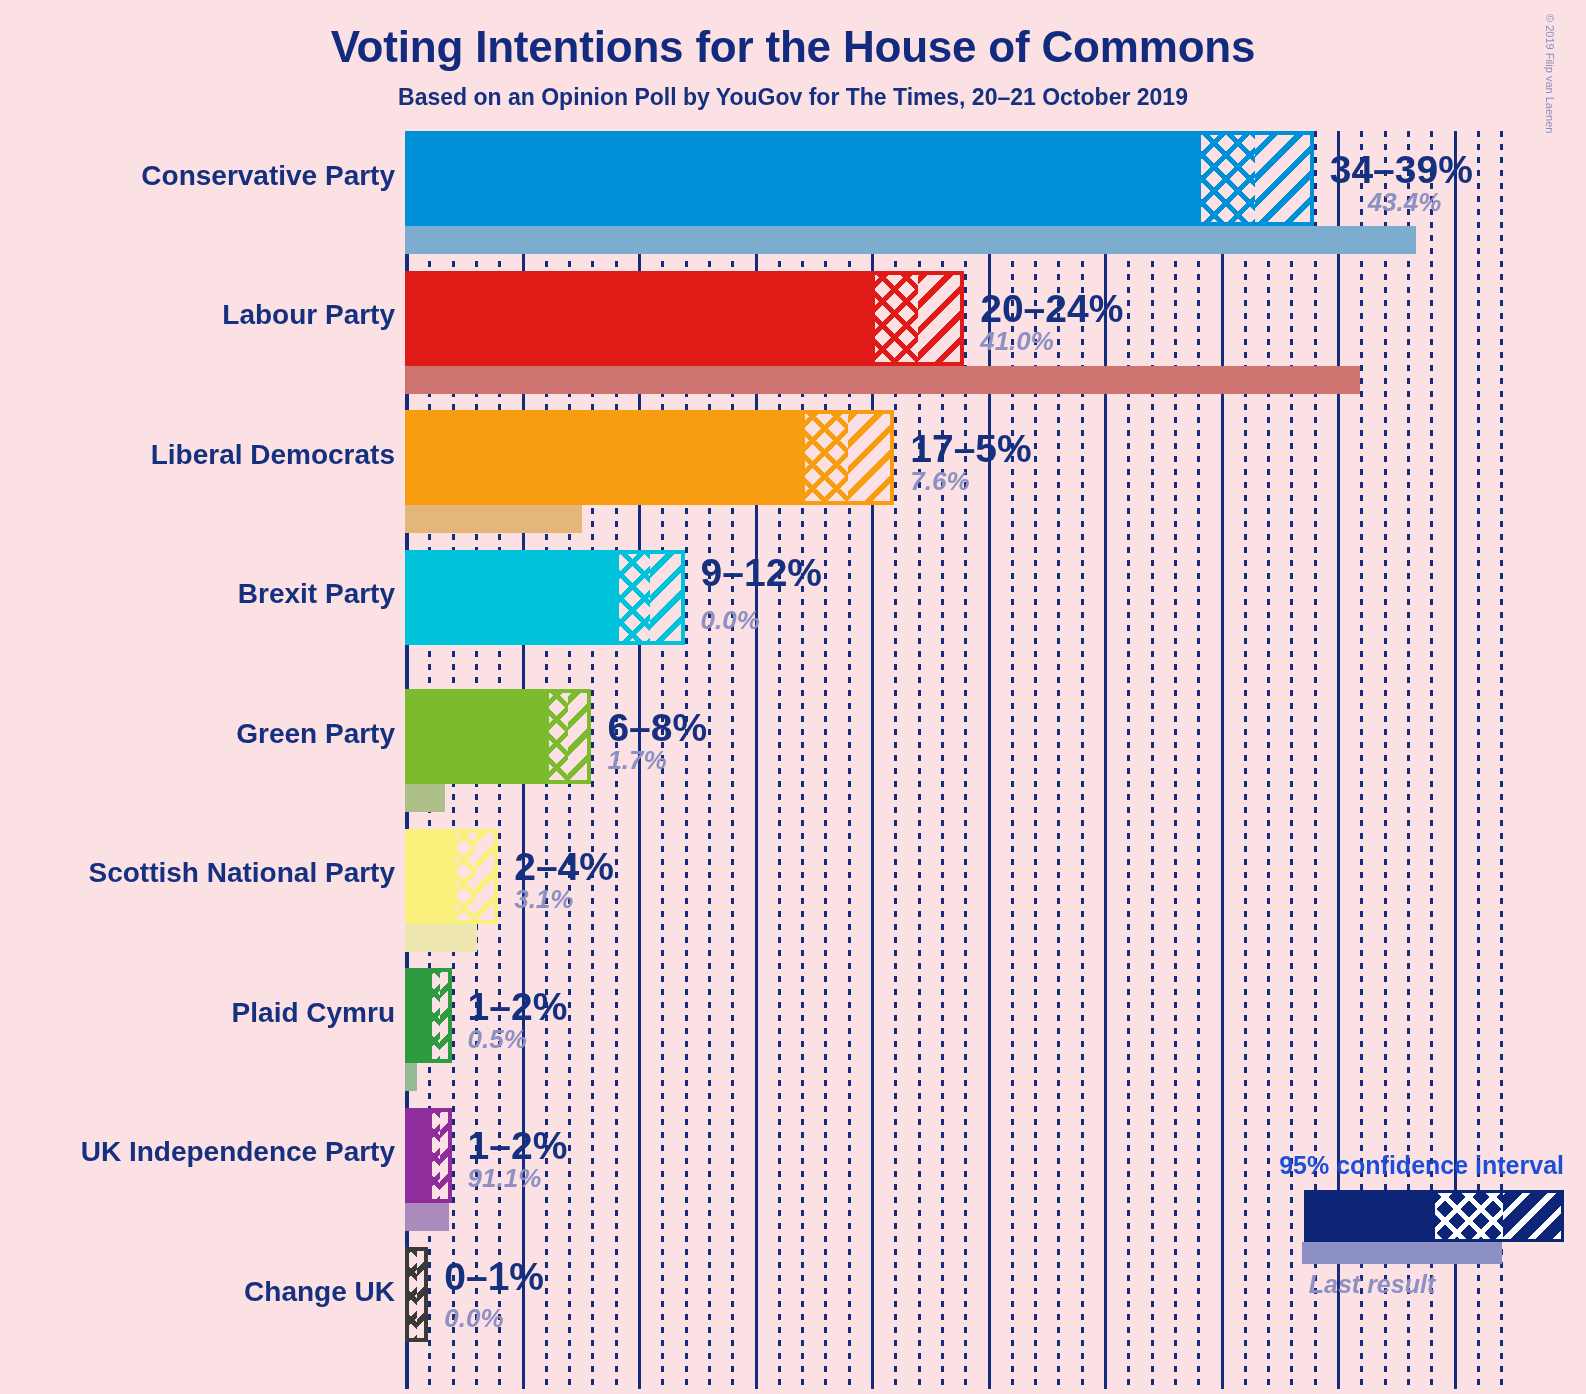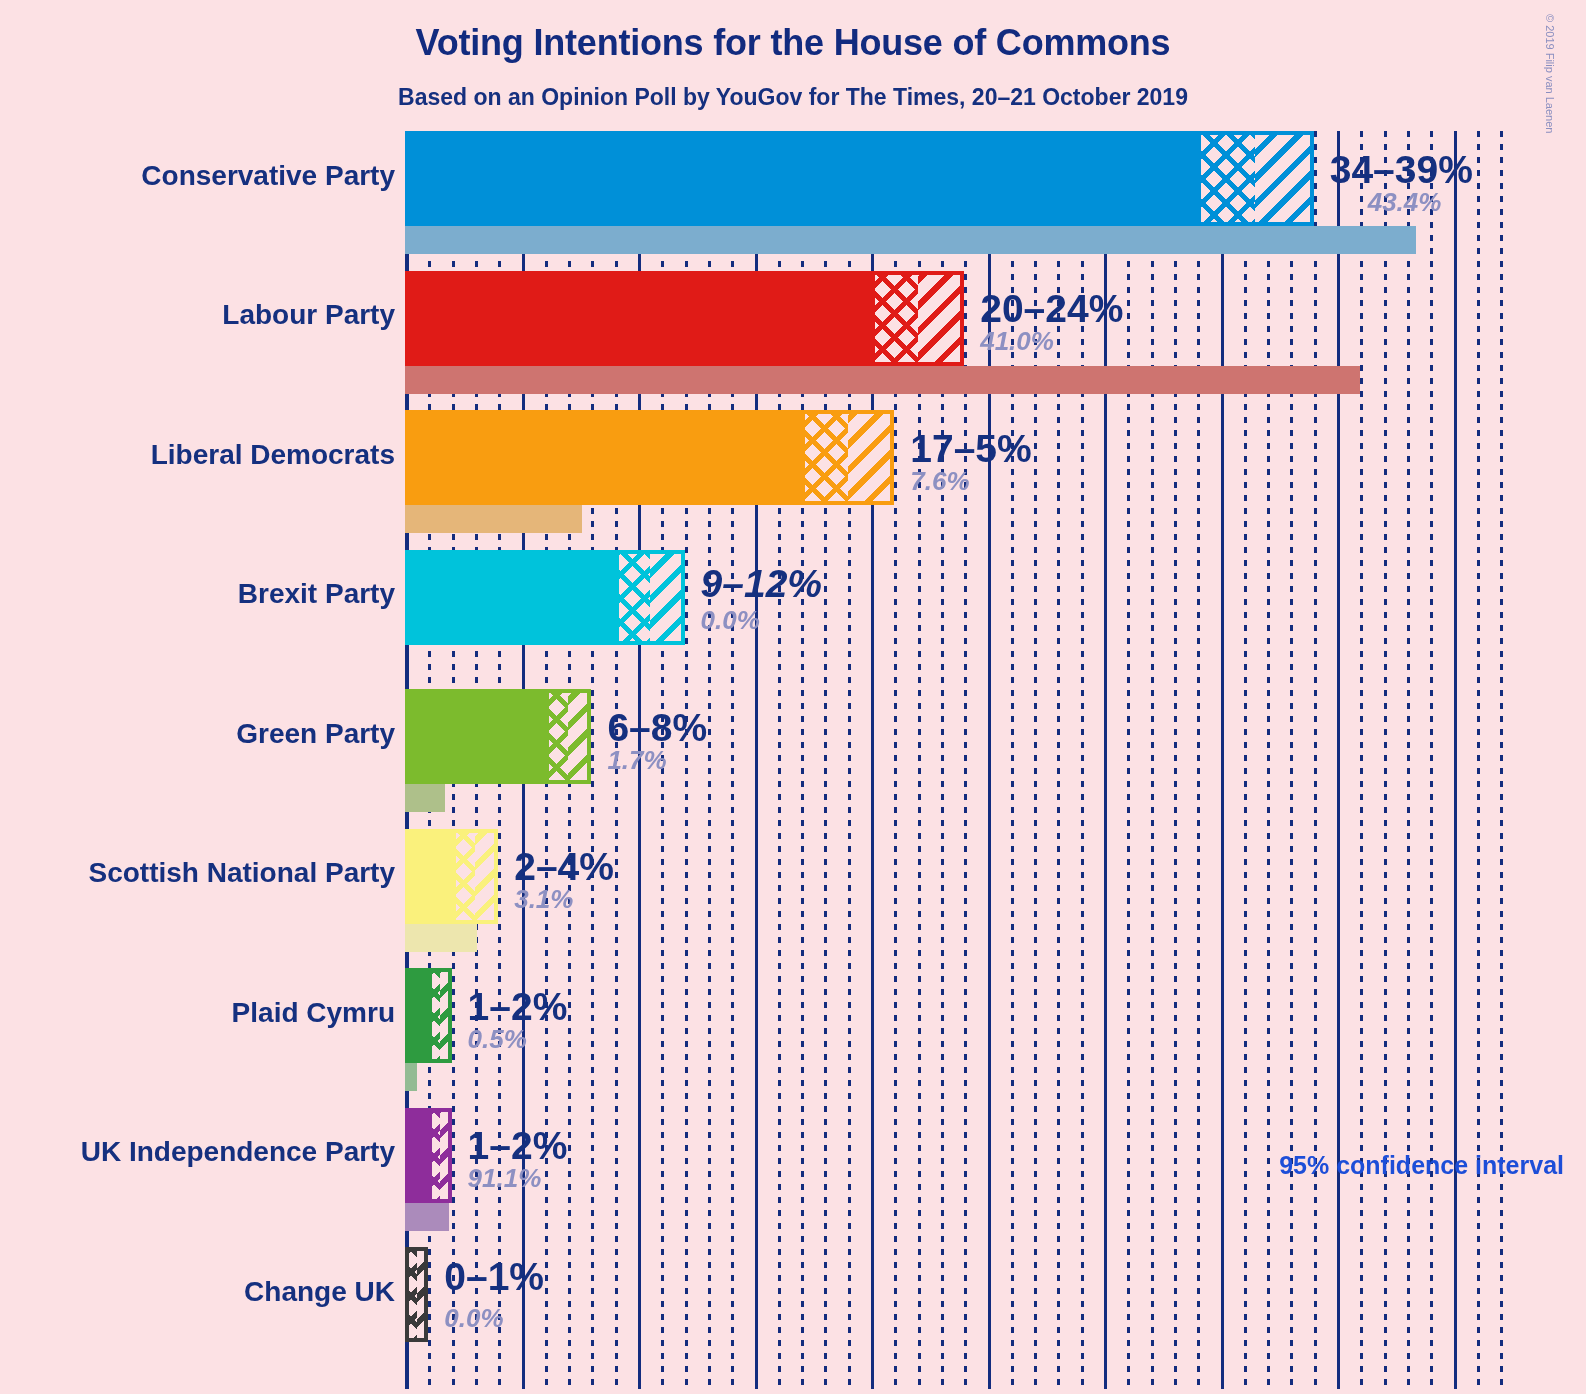--- a/index.html
+++ b/index.html
@@ -7,21 +7,21 @@
   body{
     width:1586px;height:1394px;
     background:#FCE1E4;
     font-family:"Liberation Sans","DejaVu Sans",sans-serif;
     overflow:hidden;position:relative;
   }
 
   .title{
     position:absolute;top:22px;left:0;width:1586px;
     text-align:center;
-    font-size:36px;font-weight:bold;color:#122B7F;
+    font-size:44px;font-weight:bold;color:#122B7F;
     letter-spacing:-0.2px;
   }
   .subtitle{
     position:absolute;top:84px;left:0;width:1586px;
     text-align:center;
     font-size:23px;font-weight:bold;color:#15307F;
   }
   .copyright{
     position:absolute;top:14px;left:1556px;
     font-size:11px;color:#8B8FC0;
@@ -215,21 +215,21 @@
         <div class="val-last" style="left: 505.3px; top: 55.5px;">7.6%</div>
       </div>
       <div class="row" style="top: 418.5px; width: 1100px;">
         <div class="label" style="top: 28.5px; left: -1195px; width: 1185px;">Brexit Party</div>
         <div class="bar-main" style="width: 279.6px;">
           <div class="seg-solid" style="width: 209.7px; background: rgb(0, 195, 219);"></div>
           <div class="seg-cross" style="left: 209.7px; width: 34.95px; background-color: rgb(252, 225, 228); background-image: repeating-linear-gradient(45deg, rgb(0, 195, 219) 0px, rgb(0, 195, 219) 5px, transparent 5px, transparent 17px), repeating-linear-gradient(-45deg, rgb(0, 195, 219) 0px, rgb(0, 195, 219) 5px, transparent 5px, transparent 17px);"></div>
           <div class="seg-diag" style="left: 244.65px; width: 34.95px; background-color: rgb(252, 225, 228); background-image: repeating-linear-gradient(-45deg, rgb(0, 195, 219) 0px, rgb(0, 195, 219) 6px, transparent 6px, transparent 18px);"></div>
           <div class="ci-outline" style="left: 209.7px; width: 69.9px; border-color: rgb(0, 195, 219);"></div>
         </div>
-        <div class="val-range" style="left: 295.6px; top: 12px; font-style: italic;">9–12%</div>
+        <div class="val-range" style="left: 295.6px; top: 1px;">9–12%</div>
         <div class="val-last" style="left: 295.6px; top: 55.5px;">0.0%</div>
       </div>
       <div class="row" style="top: 558px; width: 1100px;">
         <div class="label" style="top: 28.5px; left: -1195px; width: 1185px;">Green Party</div>
         <div class="bar-main" style="width: 186.4px;">
           <div class="seg-solid" style="width: 139.8px; background: rgb(124, 187, 45);"></div>
           <div class="seg-cross" style="left: 139.8px; width: 23.3px; background-color: rgb(252, 225, 228); background-image: repeating-linear-gradient(45deg, rgb(124, 187, 45) 0px, rgb(124, 187, 45) 5px, transparent 5px, transparent 17px), repeating-linear-gradient(-45deg, rgb(124, 187, 45) 0px, rgb(124, 187, 45) 5px, transparent 5px, transparent 17px);"></div>
           <div class="seg-diag" style="left: 163.1px; width: 23.3px; background-color: rgb(252, 225, 228); background-image: repeating-linear-gradient(-45deg, rgb(124, 187, 45) 0px, rgb(124, 187, 45) 6px, transparent 6px, transparent 18px);"></div>
           <div class="ci-outline" style="left: 139.8px; width: 46.6px; border-color: rgb(124, 187, 45);"></div>
         </div>
@@ -284,13 +284,21 @@
         <div class="val-range" style="left: 39.3px; top: 8px;">0–1%</div>
         <div class="val-last" style="left: 39.3px; top: 55.5px;">0.0%</div>
       </div>
     </div>
 </div>
 
 <div class="legend">
   <div class="legend-title">
     <div>95% confidence interval</div>
   </div>
+  <div class="legend-bar-wrap">
+    <div class="legend-bar">
+      <div class="legend-cross" id="lgx" style="background-color: rgb(12, 37, 118); background-image: repeating-linear-gradient(45deg, rgb(255, 255, 255) 0px, rgb(255, 255, 255) 5px, transparent 5px, transparent 17px), repeating-linear-gradient(-45deg, rgb(255, 255, 255) 0px, rgb(255, 255, 255) 5px, transparent 5px, transparent 17px);"></div>
+      <div class="legend-diag" id="lgd" style="background-color: rgb(12, 37, 118); background-image: repeating-linear-gradient(-45deg, rgb(255, 255, 255) 0px, rgb(255, 255, 255) 6px, transparent 6px, transparent 18px);"></div>
+    </div>
+    <div class="legend-last"></div>
+    <div class="legend-lastlabel">Last result</div>
+  </div>
 </div>
 
 </body></html>

